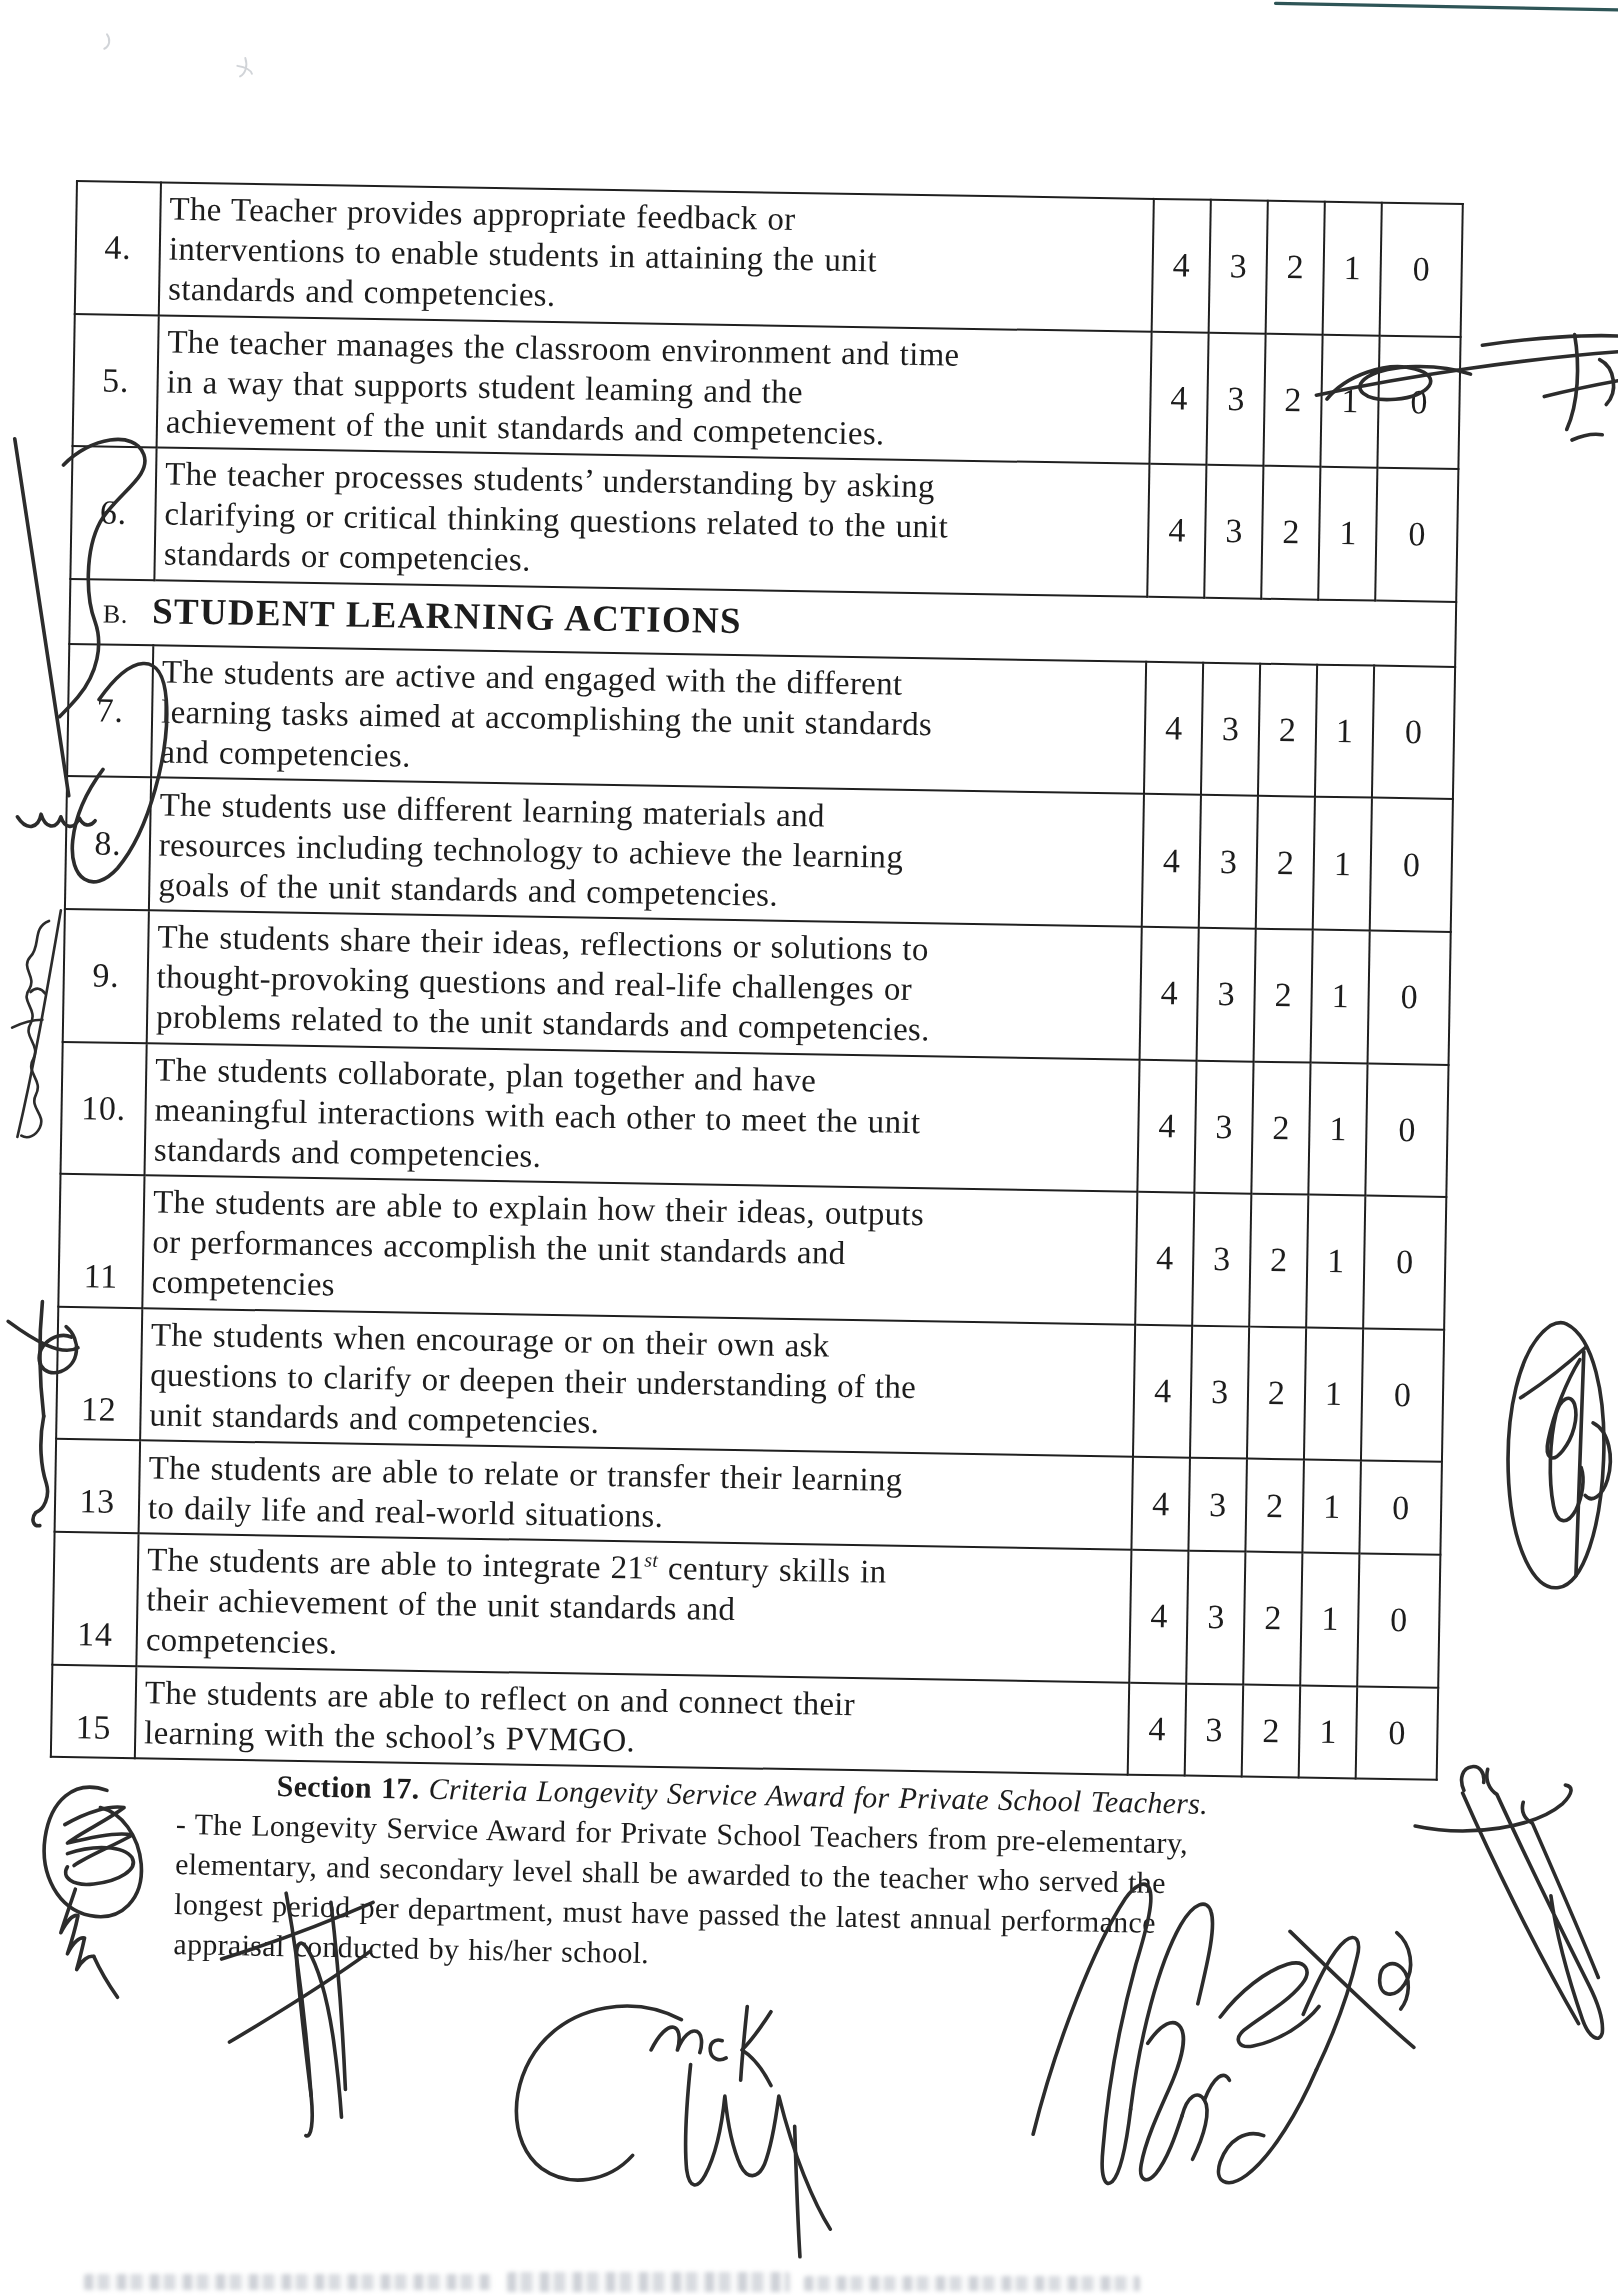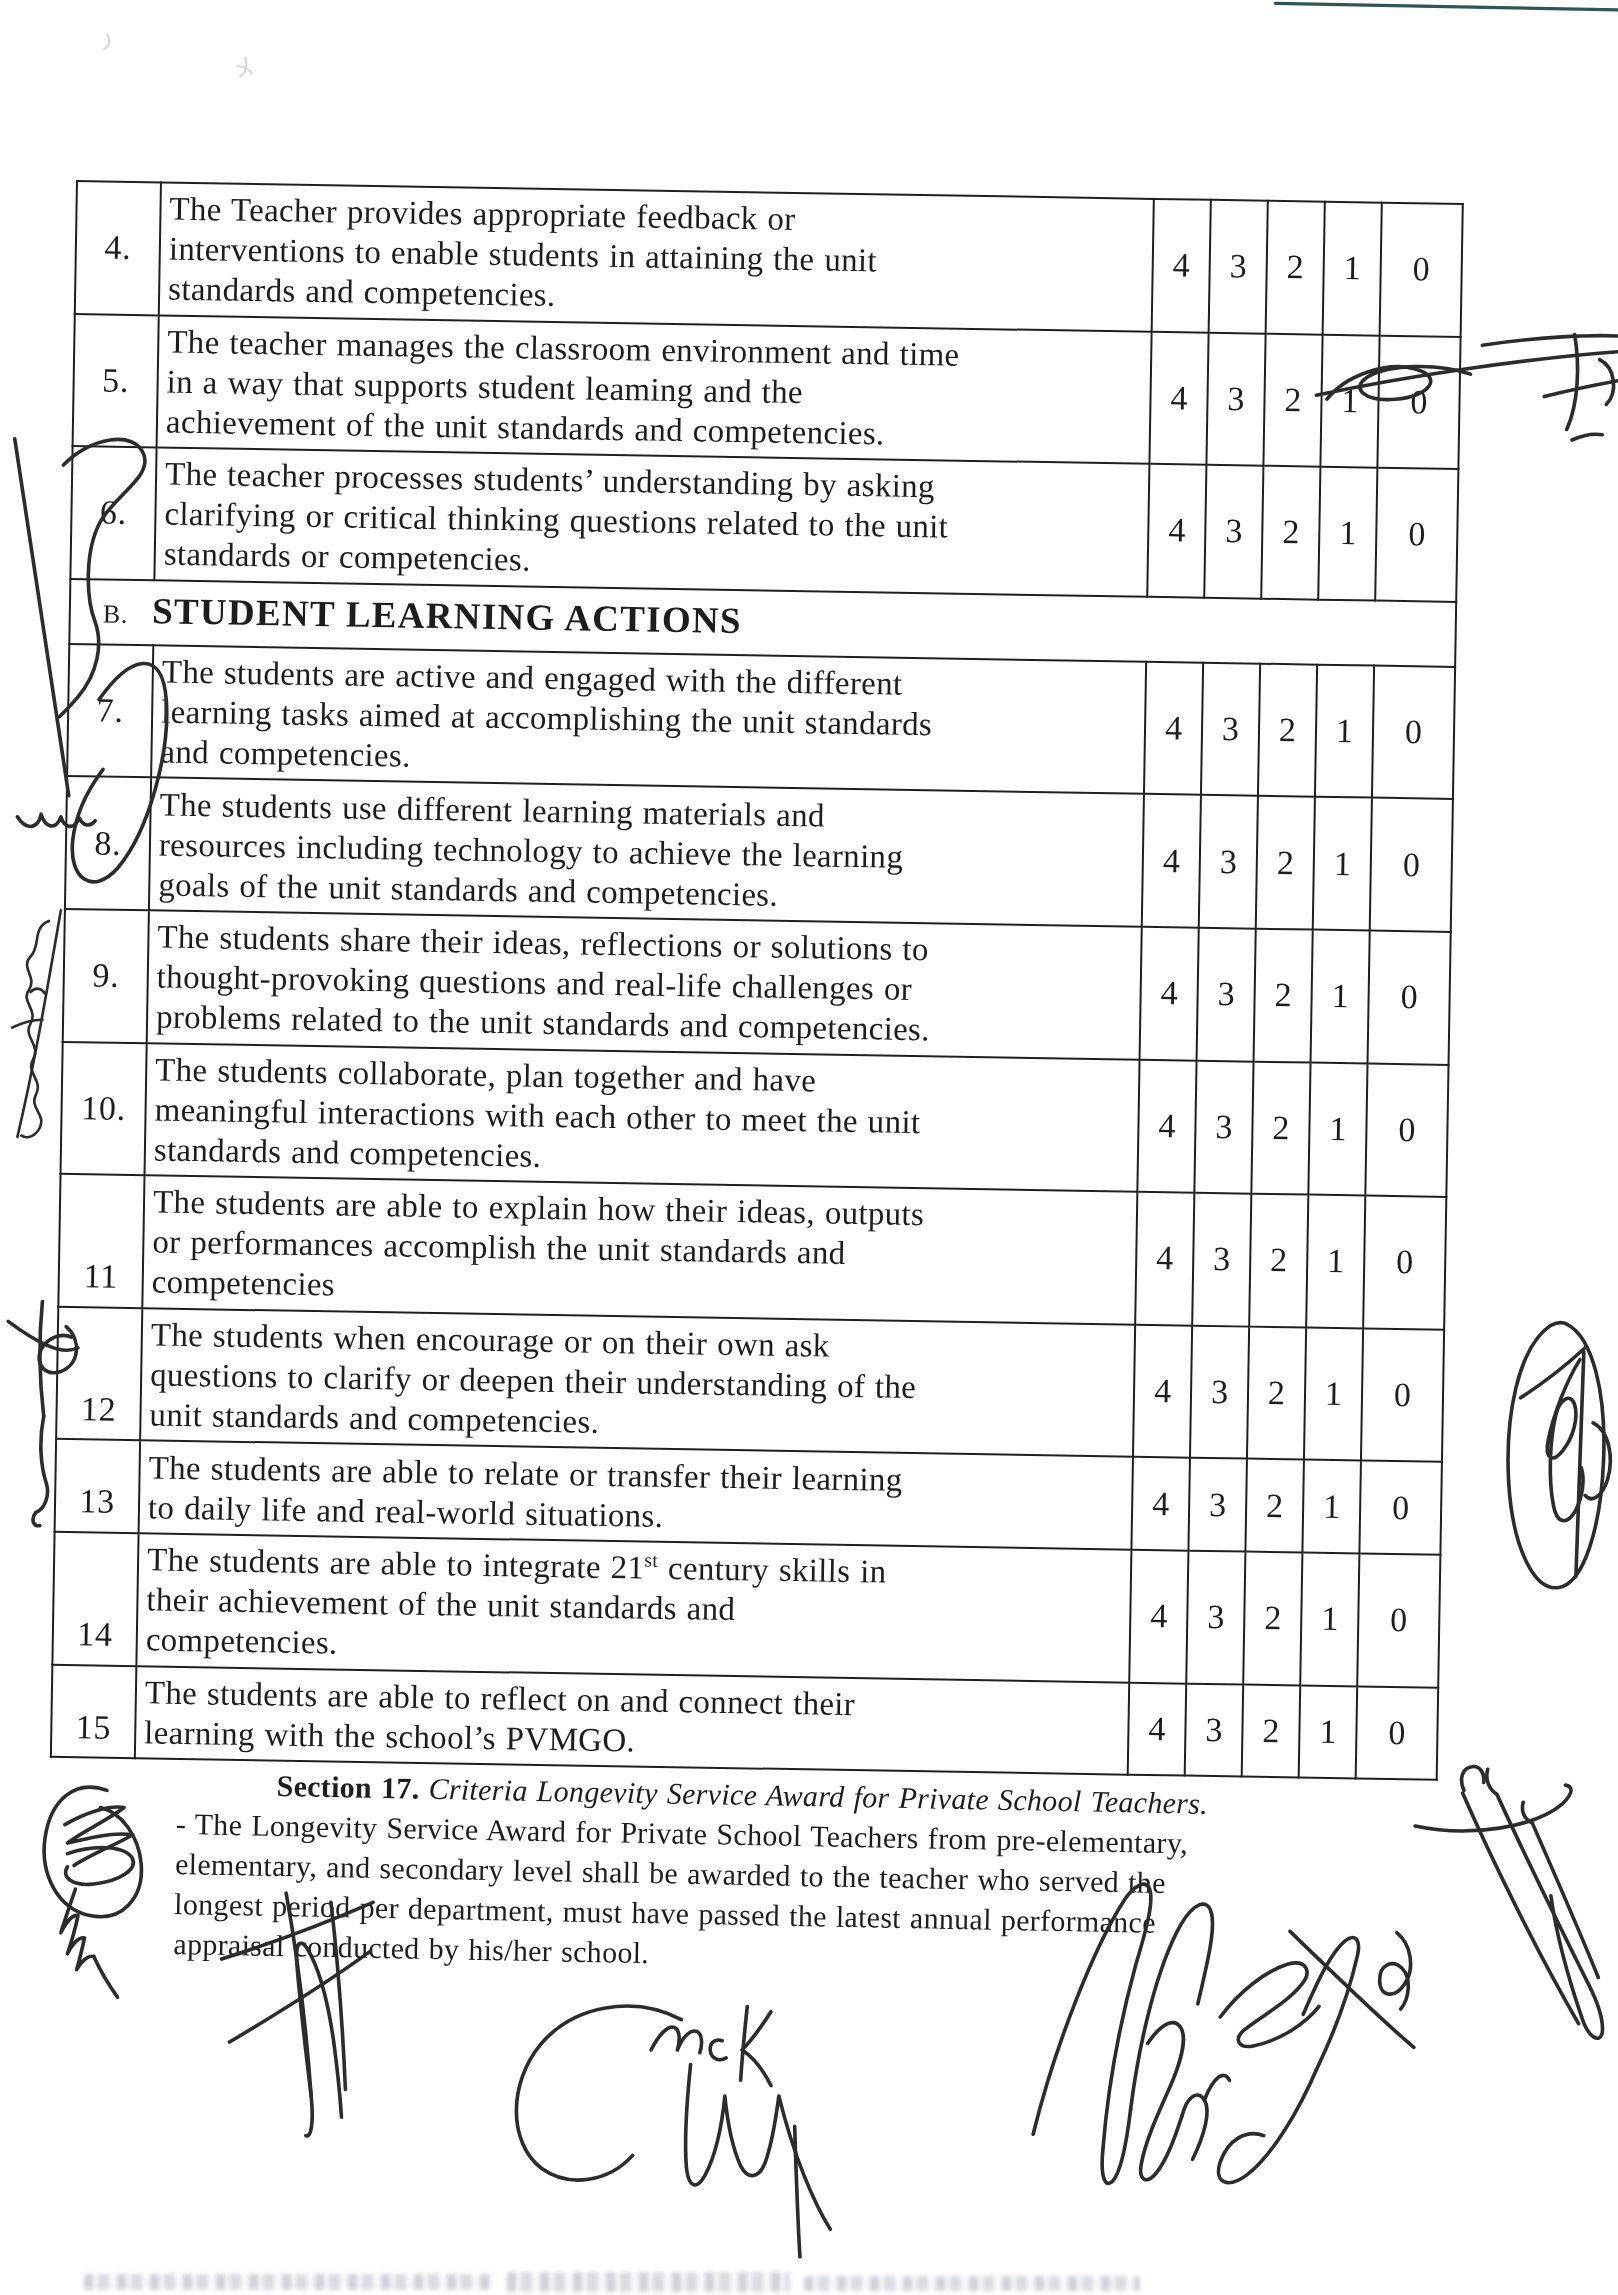--- a/index.html
+++ b/index.html
@@ -9,21 +9,21 @@
   }
   
   .table-wrap { position:absolute; left:76px; top:180px; transform:rotate(0.95deg); transform-origin:0 0; }
   table.eval { border-collapse:collapse; table-layout:fixed; width:1357px; background:transparent; }
   table.eval td { border:2px solid #1f1f1f; }
   td.num  { width:80px; font-size:34px; text-align:center; vertical-align:middle; letter-spacing:0.7px; }
   td.num.low { vertical-align:bottom; padding-bottom:10.5px; }
   td.desc { width:979px; font-size:33px; line-height:40px; vertical-align:top;
             padding:5.3px 4px 5.3px 8px; letter-spacing:0.3px; word-spacing:1.3px; overflow:hidden; }
   td.desc .ln { white-space:nowrap; overflow:hidden; }
-  td.desc sup { font-size:60%; vertical-align:super; line-height:0; }
+  td.desc sup { font-size:60%; vertical-align:super; line-height:0;font-style:italic; }
   td.rate { font-size:34px; text-align:center; vertical-align:middle; }
   td.r4, td.r3, td.r2, td.r1 { width:53px; }
   td.r0 { width:77px; }
   td.brow { padding:8px 6.6px 12px 32px; }
   .blabel { font-size:26px; letter-spacing:0.7px; margin-right:24px; }
   .btitle { font-size:37px; font-weight:bold; letter-spacing:1.3px; }
   
   .s17 { position:absolute; left:177px; top:1764px; width:1265px;
          font-size:30px; line-height:40px; letter-spacing:0.3px; word-spacing:1.3px;
          transform:rotate(1.1deg); transform-origin:0 0; }

